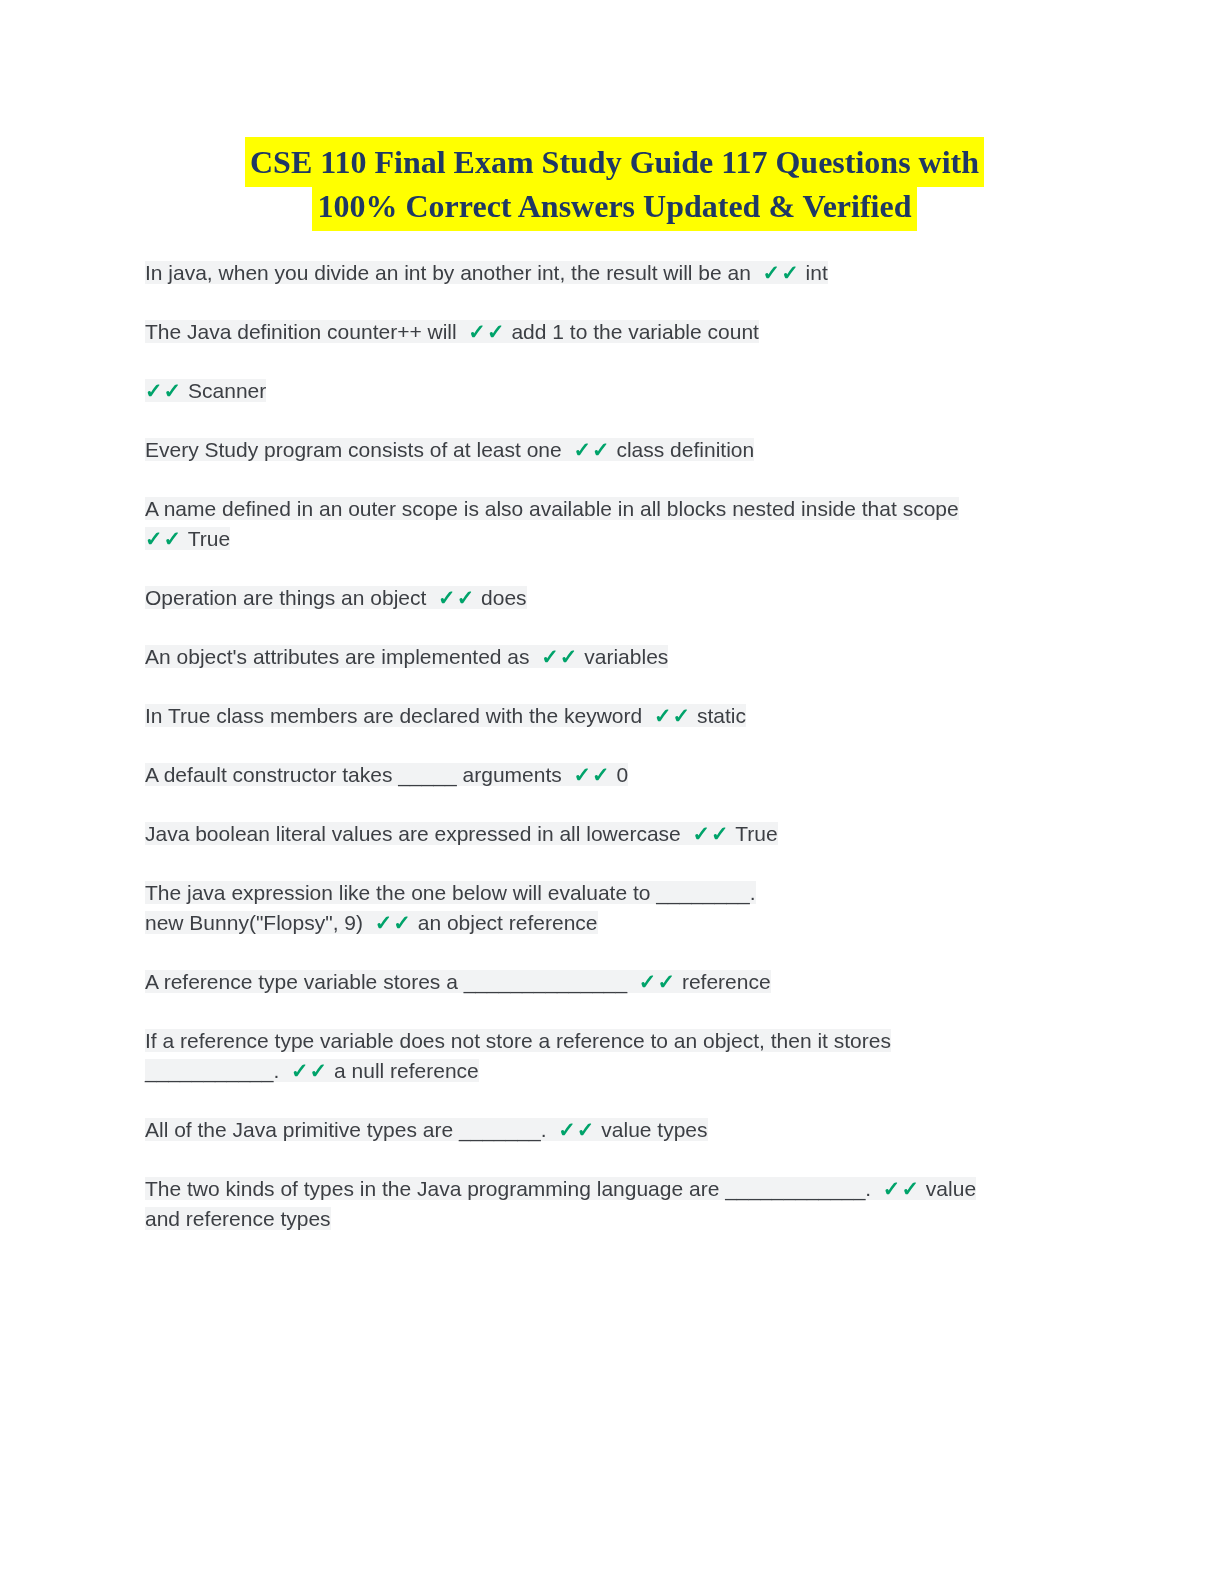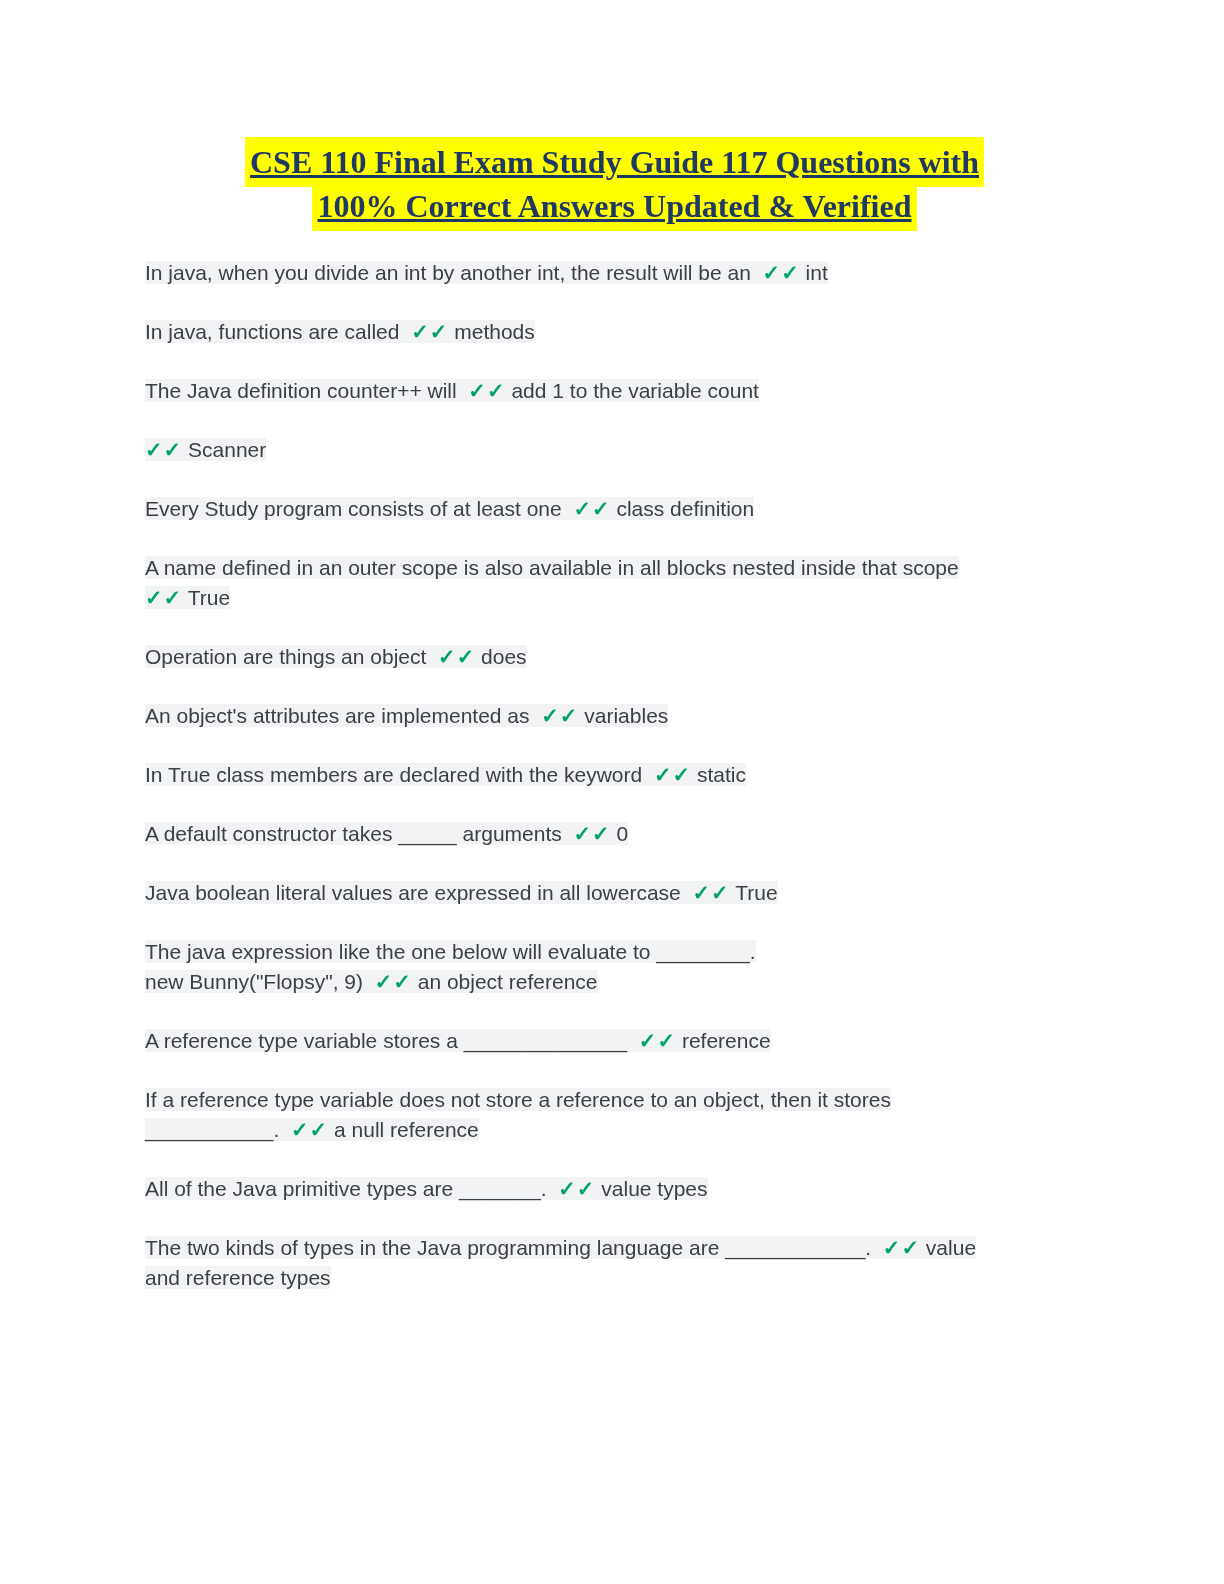--- a/index.html
+++ b/index.html
@@ -25,21 +25,20 @@
     font-weight: bold;
     font-size: 32px;
     line-height: 44px;
     color: var(--title-text, #1f3864);
     margin-bottom: 30px;
     margin-right: 30px;
   }
   .title .hl-yellow {
     background: var(--title-highlight, #ffff00);
     padding: 7px 5px;
-    text-decoration: underline;
   }
   .qa-list { }
   .qa {
     font-size: 21px;
     line-height: 30px;
     color: var(--body-text, #3c3f44);
     margin-bottom: 29px;
     white-space: pre-wrap;
   }
   .qa .hl {
@@ -53,21 +52,20 @@
   }
 </style>
 </head>
 <body>
 
 <div class="page">
   <div class="content">
     <h1 class="title"><span class="hl-yellow">CSE 110 Final Exam Study Guide 117 Questions with</span><br><span class="hl-yellow">100% Correct Answers Updated &amp; Verified</span></h1>
     <div class="qa-list">
         <div class="qa"><span class="hl"><span>In java, when you divide an int by another int, the result will be an</span>  <span class="check">✓✓</span> <span>int</span></span></div>
-        <div class="qa"><span class="hl"><span>In java, functions are called</span>  <span class="check">✓✓</span> <span>methods</span></span></div>
         <div class="qa"><span class="hl"><span>The Java definition counter++ will</span>  <span class="check">✓✓</span> <span>add 1 to the variable count</span></span></div>
         <div class="qa"><span class="hl"><span class="check">✓✓</span> <span>Scanner</span></span></div>
         <div class="qa"><span class="hl"><span>Every Study program consists of at least one</span>  <span class="check">✓✓</span> <span>class definition</span></span></div>
         <div class="qa"><span class="hl"><span>A name defined in an outer scope is also available in all blocks nested inside that scope
 </span><span class="check">✓✓</span> <span>True</span></span></div>
         <div class="qa"><span class="hl"><span>Operation are things an object</span>  <span class="check">✓✓</span> <span>does</span></span></div>
         <div class="qa"><span class="hl"><span>An object's attributes are implemented as</span>  <span class="check">✓✓</span> <span>variables</span></span></div>
         <div class="qa"><span class="hl"><span>In True class members are declared with the keyword</span>  <span class="check">✓✓</span> <span>static</span></span></div>
         <div class="qa"><span class="hl"><span>A default constructor takes _____ arguments</span>  <span class="check">✓✓</span> <span>0</span></span></div>
         <div class="qa"><span class="hl"><span>Java boolean literal values are expressed in all lowercase</span>  <span class="check">✓✓</span> <span>True</span></span></div>

